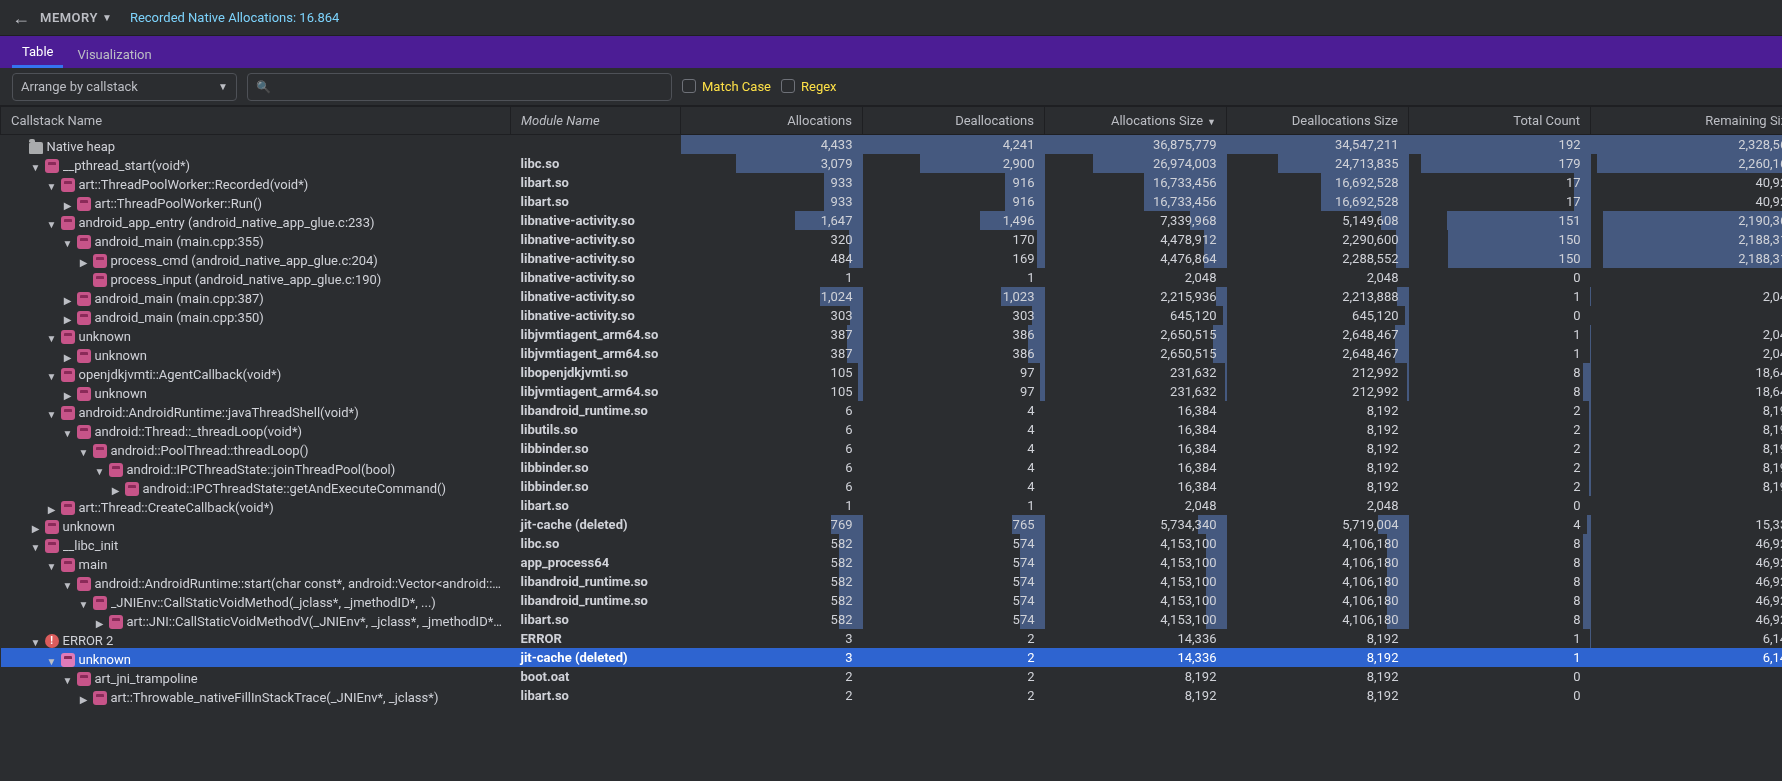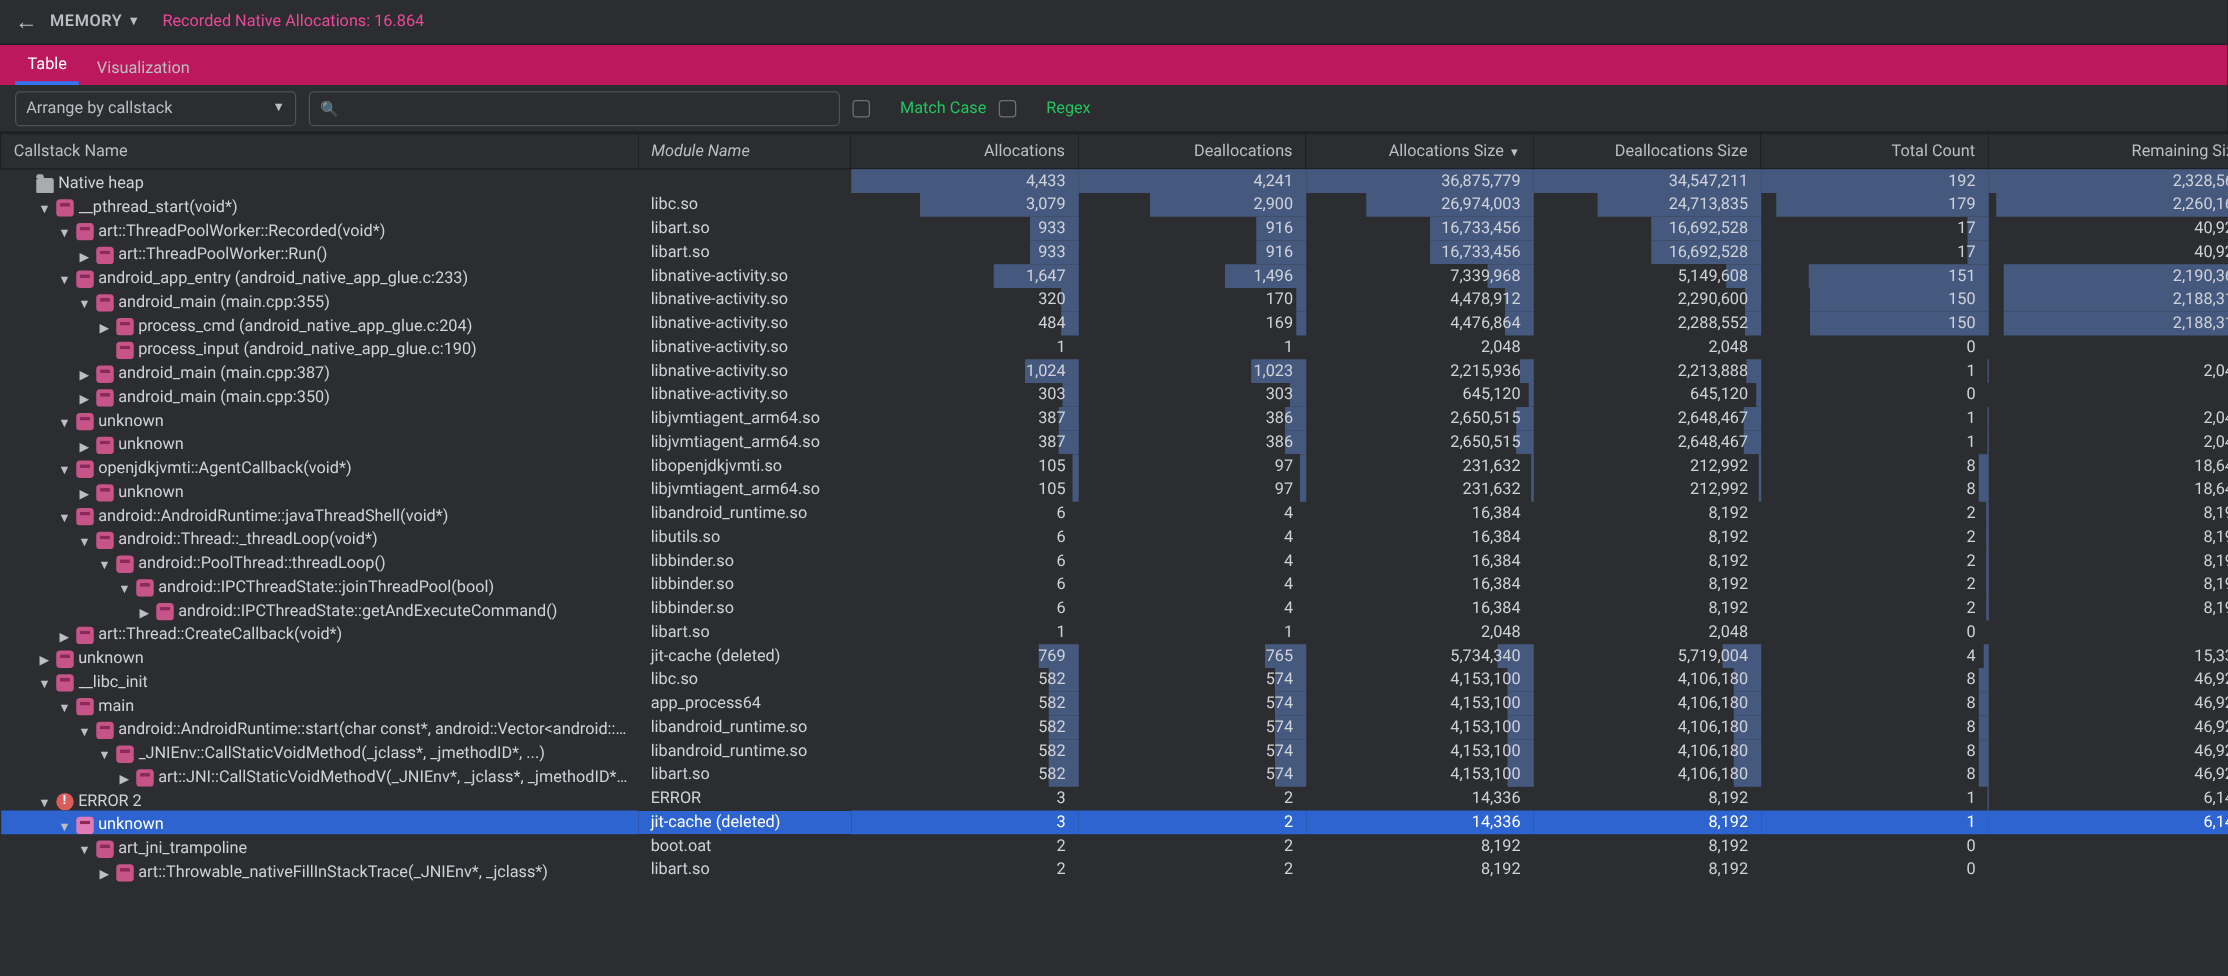--- a/index.html
+++ b/index.html
@@ -3,32 +3,32 @@
 <meta charset="utf-8">
 <style>
 * { margin:0; padding:0; box-sizing:border-box; font-family:"Segoe UI",Roboto,Arial,sans-serif; }
 body { background:#2b2d30; color:#bcbec4; font-size:13px; overflow:hidden; }
 .app { height:781px; width:1782px; display:flex; flex-direction:column; background:#1e1f22; }
 
 .topbar { height:36px; display:flex; align-items:center; padding:0 12px; background:#2b2d30; color:#bcbec4; border-bottom:1px solid #1e1f22;}
 .back-arrow { font-size:18px; margin-right:10px; color:#bcbec4; cursor:pointer; }
 .section-label { font-weight:600; letter-spacing:0.5px; margin-right:4px; }
 .dd-arrow { font-size:10px; margin-right:18px; color:#bcbec4; }
-.title-text { color:#ec4899; }
+.title-text { color:#7dd3fc; }
 
-.tabs { height:32px; display:flex; align-items:flex-end; padding:0 12px; background:#be185d; }
+.tabs { height:32px; display:flex; align-items:flex-end; padding:0 12px; background:#4c1d95; }
 .tab { padding:6px 10px; color:#bcbec4; cursor:pointer; margin-right:4px; }
 .tab.active { color:#fff; border-bottom:3px solid #3574f0; }
 
 .toolbar { height:38px; display:flex; align-items:center; padding:4px 12px; gap:10px; background:#2b2d30; border-bottom:1px solid #1e1f22;}
 .dropdown { display:flex; align-items:center; justify-content:space-between; width:225px; height:28px; background:#2b2d30; border:1px solid #4e5157; border-radius:4px; padding:0 8px; cursor:pointer; }
 .searchbox { display:flex; align-items:center; width:425px; height:28px; background:#2b2d30; border:1px solid #4e5157; border-radius:4px; padding:0 8px; }
 .searchbox input { flex:1; background:transparent; border:none; outline:none; color:#bcbec4; font-size:13px; }
 .search-icon { font-size:12px; margin-right:6px; opacity:.6; }
-.check { display:flex; align-items:center; gap:24px; color:#22c55e; cursor:pointer; }
+.check { display:flex; gap:6px; color:#fde047; cursor:pointer; }
 .checkbox { width:14px; height:14px; border:1px solid #6e7178; border-radius:3px; display:inline-block; }
 
 .table-wrap { flex:1; overflow:auto; background:#2b2d30; }
 table { width:100%; border-collapse:collapse; table-layout:fixed; }
 th { text-align:left; padding:6px 10px; color:#bcbec4; background:#2b2d30; border:1px solid #1e1f22; font-weight:400; height:26px; position:sticky; top:0; }
 th.num, td.num { text-align:right; }
 td { padding:0; height:19px; border-bottom:0; color:#d0d2d8; }
 tr.selected td { background:#2e64d0; color:#fff; }
 tr.selected .bar-fill { background:#2e64d0; }
 tr.selected .heap-icon { background:#e07bb8; }
@@ -42,21 +42,21 @@
 .indent { flex:0 0 auto; }
 .toggle { width:14px; text-align:center; font-size:10px; color:#bcbec4; cursor:pointer; flex:0 0 auto;}
 .heap-icon { width:14px; height:14px; border-radius:3px; background:#c75489; margin:0 4px 0 2px; flex:0 0 auto; position:relative;}
 .heap-icon::after{content:"";position:absolute;inset:3px 3px 4px 3px;border-top:3px solid #8a2a59;border-radius:1px;}
 .folder-icon { width:14px; height:12px; background:#a9abad; border-radius:2px 2px 1px 1px; margin:0 4px 0 2px; flex:0 0 auto; position:relative;}
 .folder-icon::before{content:"";position:absolute;left:0;top:-3px;width:6px;height:3px;background:#a9abad;border-radius:2px 2px 0 0;}
 .nm { overflow:hidden; text-overflow:ellipsis; }
 .err-icon{width:14px;height:14px;border-radius:50%;background:#db5c5c;margin:0 4px 0 2px;flex:0 0 auto;position:relative;}
 .err-icon::after{content:"!";position:absolute;inset:0;color:#fff;font-size:10px;font-weight:bold;text-align:center;line-height:14px;}
 
-.modcell { padding:0 10px; white-space:nowrap; overflow:hidden; text-overflow:ellipsis; }
+.modcell { padding:0 10px; white-space:nowrap; overflow:hidden; text-overflow:ellipsis;font-weight:bold; }
 
 .numcell { position:relative; height:19px; }
 .bar-fill { position:absolute; right:0; top:0; bottom:0; background:#45597f; }
 .numtxt { position:absolute; right:10px; top:0; line-height:19px; z-index:1; }
 
 .sort-indicator{font-size:9px;margin-left:4px;}
 </style>
 </head>
 <body>
 

